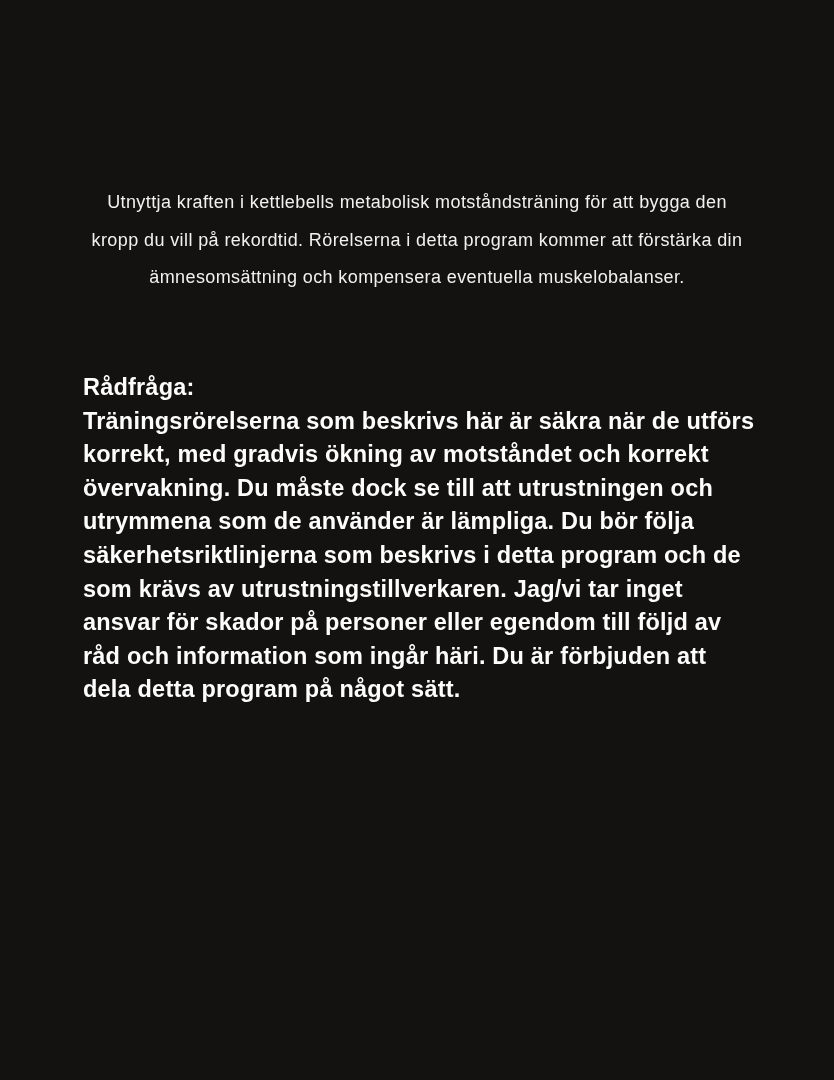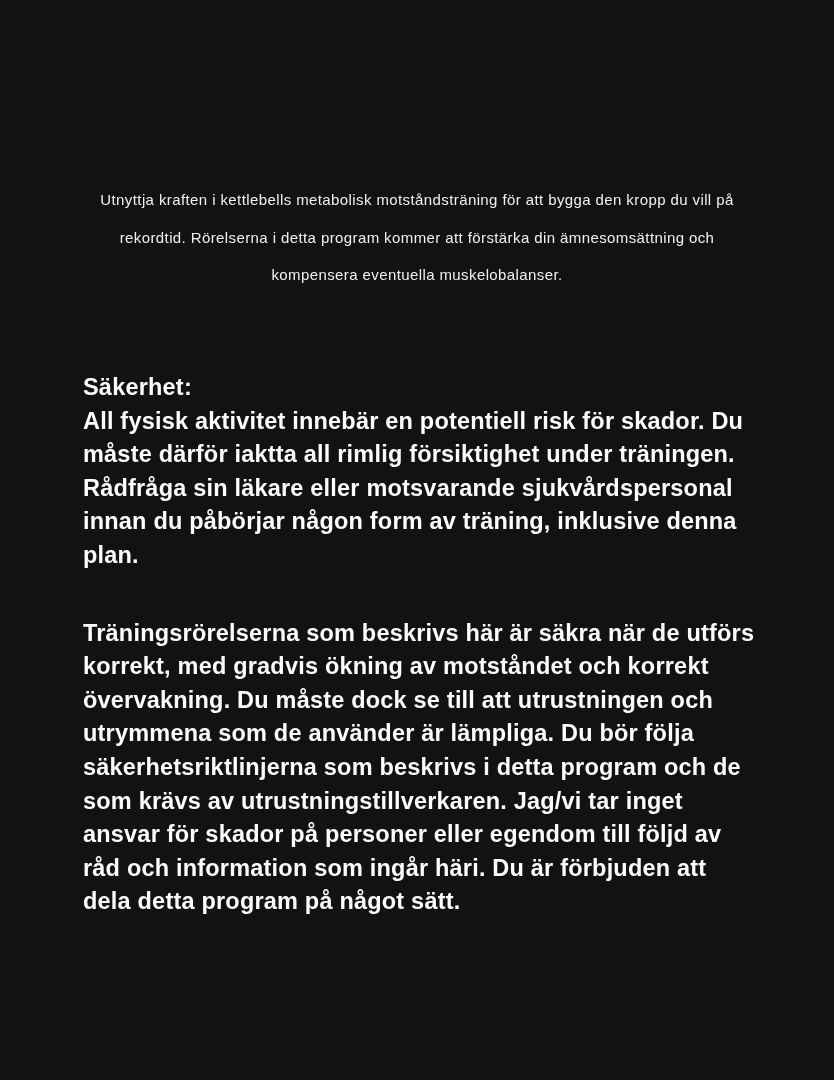--- a/index.html
+++ b/index.html
@@ -20,21 +20,21 @@
     background: #131211;
     color: #ffffff;
   }
   .intro {
     position: absolute;
     top: 166px;
     left: 50%;
     transform: translateX(-50%);
     width: 664px;
     text-align: center;
-    font-size: 15px;
+    font-size: 18px;
     line-height: 37.5px;
     font-weight: 400;
     letter-spacing: 0.4px;
     color: #f2f1f0;
   }
   .safety {
     position: absolute;
     top: 371px;
     left: 83px;
     width: 672px;
@@ -59,18 +59,17 @@
   }
 </style>
 </head>
 <body>
 
 <div class="page">
 
   <p class="intro">Utnyttja kraften i kettlebells metabolisk motståndsträning för att bygga den kropp du vill på rekordtid. Rörelserna i detta program kommer att förstärka din ämnesomsättning och kompensera eventuella muskelobalanser.</p>
 
   <div class="safety">
-    <h2 class="safety-heading">Säkerhet:</h2>
-    <p class="safety-paragraph">All fysisk aktivitet innebär en potentiell risk för skador. Du måste därför iaktta all rimlig försiktighet under träningen. Rådfråga sin läkare eller motsvarande sjukvårdspersonal innan du påbörjar någon form av träning, inklusive denna plan.</p>
+    <h2 class="safety-heading">Rådfråga:</h2>
     <p class="safety-paragraph">Träningsrörelserna som beskrivs här är säkra när de utförs korrekt, med gradvis ökning av motståndet och korrekt övervakning. Du måste dock se till att utrustningen och utrymmena som de använder är lämpliga. Du bör följa säkerhetsriktlinjerna som beskrivs i detta program och de som krävs av utrustningstillverkaren. Jag/vi tar inget ansvar för skador på personer eller egendom till följd av råd och information som ingår häri. Du är förbjuden att dela detta program på något sätt.</p>
   </div>
 
 </div>
 
 </body></html>

